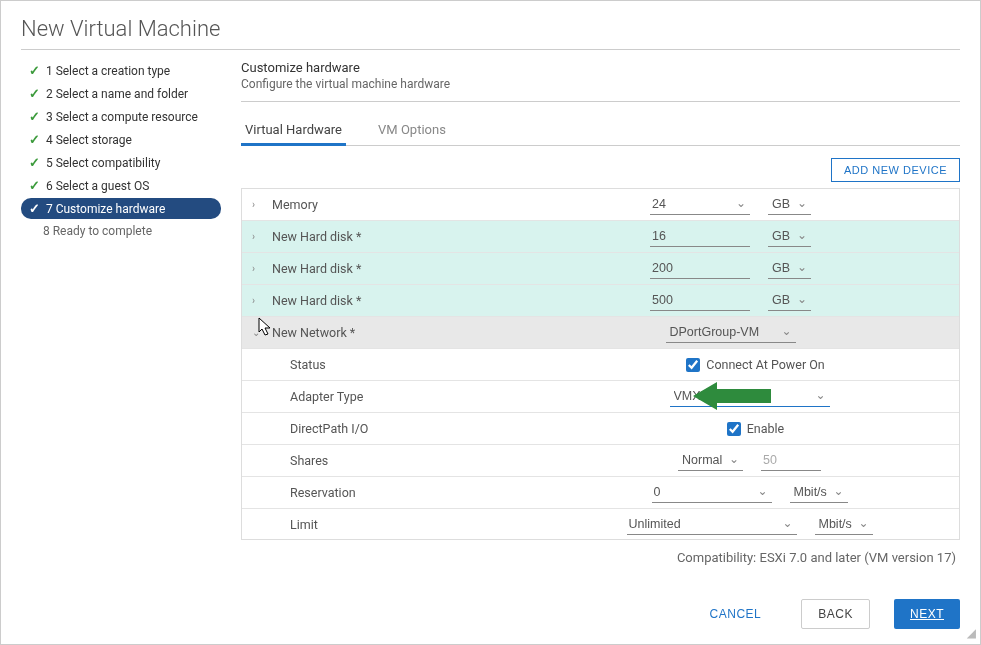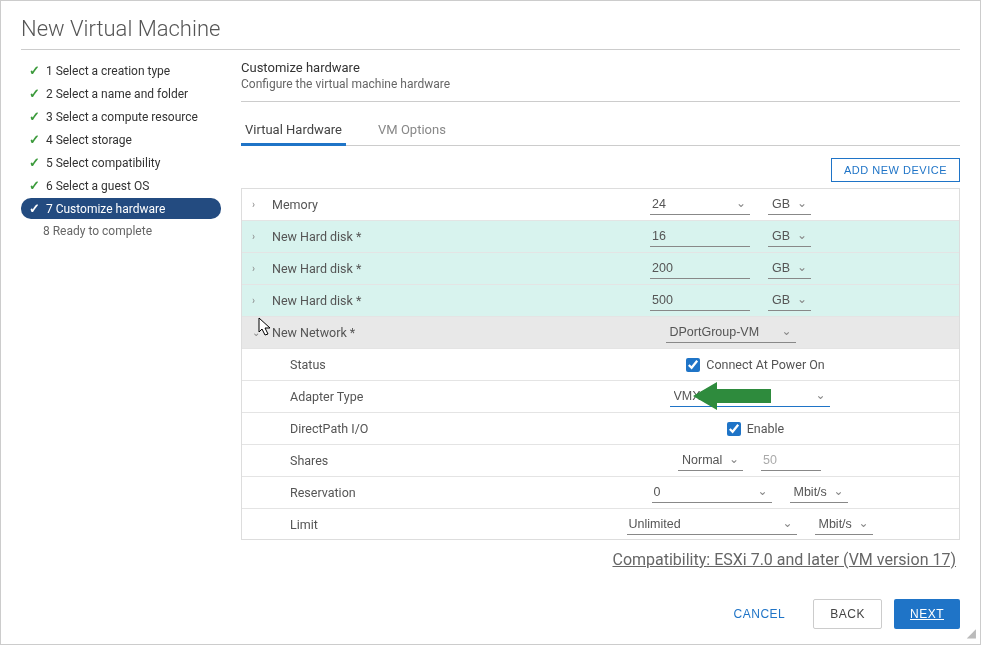--- a/index.html
+++ b/index.html
@@ -192,31 +192,30 @@
       align-items: center;
       gap: 6px;
       margin-left: 12px;
     }
     input[type=checkbox] {
       accent-color: #1f74c7;
       width: 14px; height: 14px;
     }
     .compat {
       text-align: right;
-      font-size: 16px;
+      font-size: 13px;
       color: #666;
       padding: 10px 4px 0 0;
-      text-decoration: underline;
     }
     .footer {
       position: absolute;
       bottom: 15px;
       right: 20px;
       display: flex;
-      gap: 12px;
+      gap: 24px;
     }
     .btn {
       font-size: 12px;
       padding: 7px 16px;
       cursor: pointer;
       border-radius: 2px;
       letter-spacing: 0.5px;
     }
     .btn-cancel { border: none; background: none; color: #1f74c7; }
     .btn-back { border: 1px solid #ccc; background: #fff; color: #444; }

